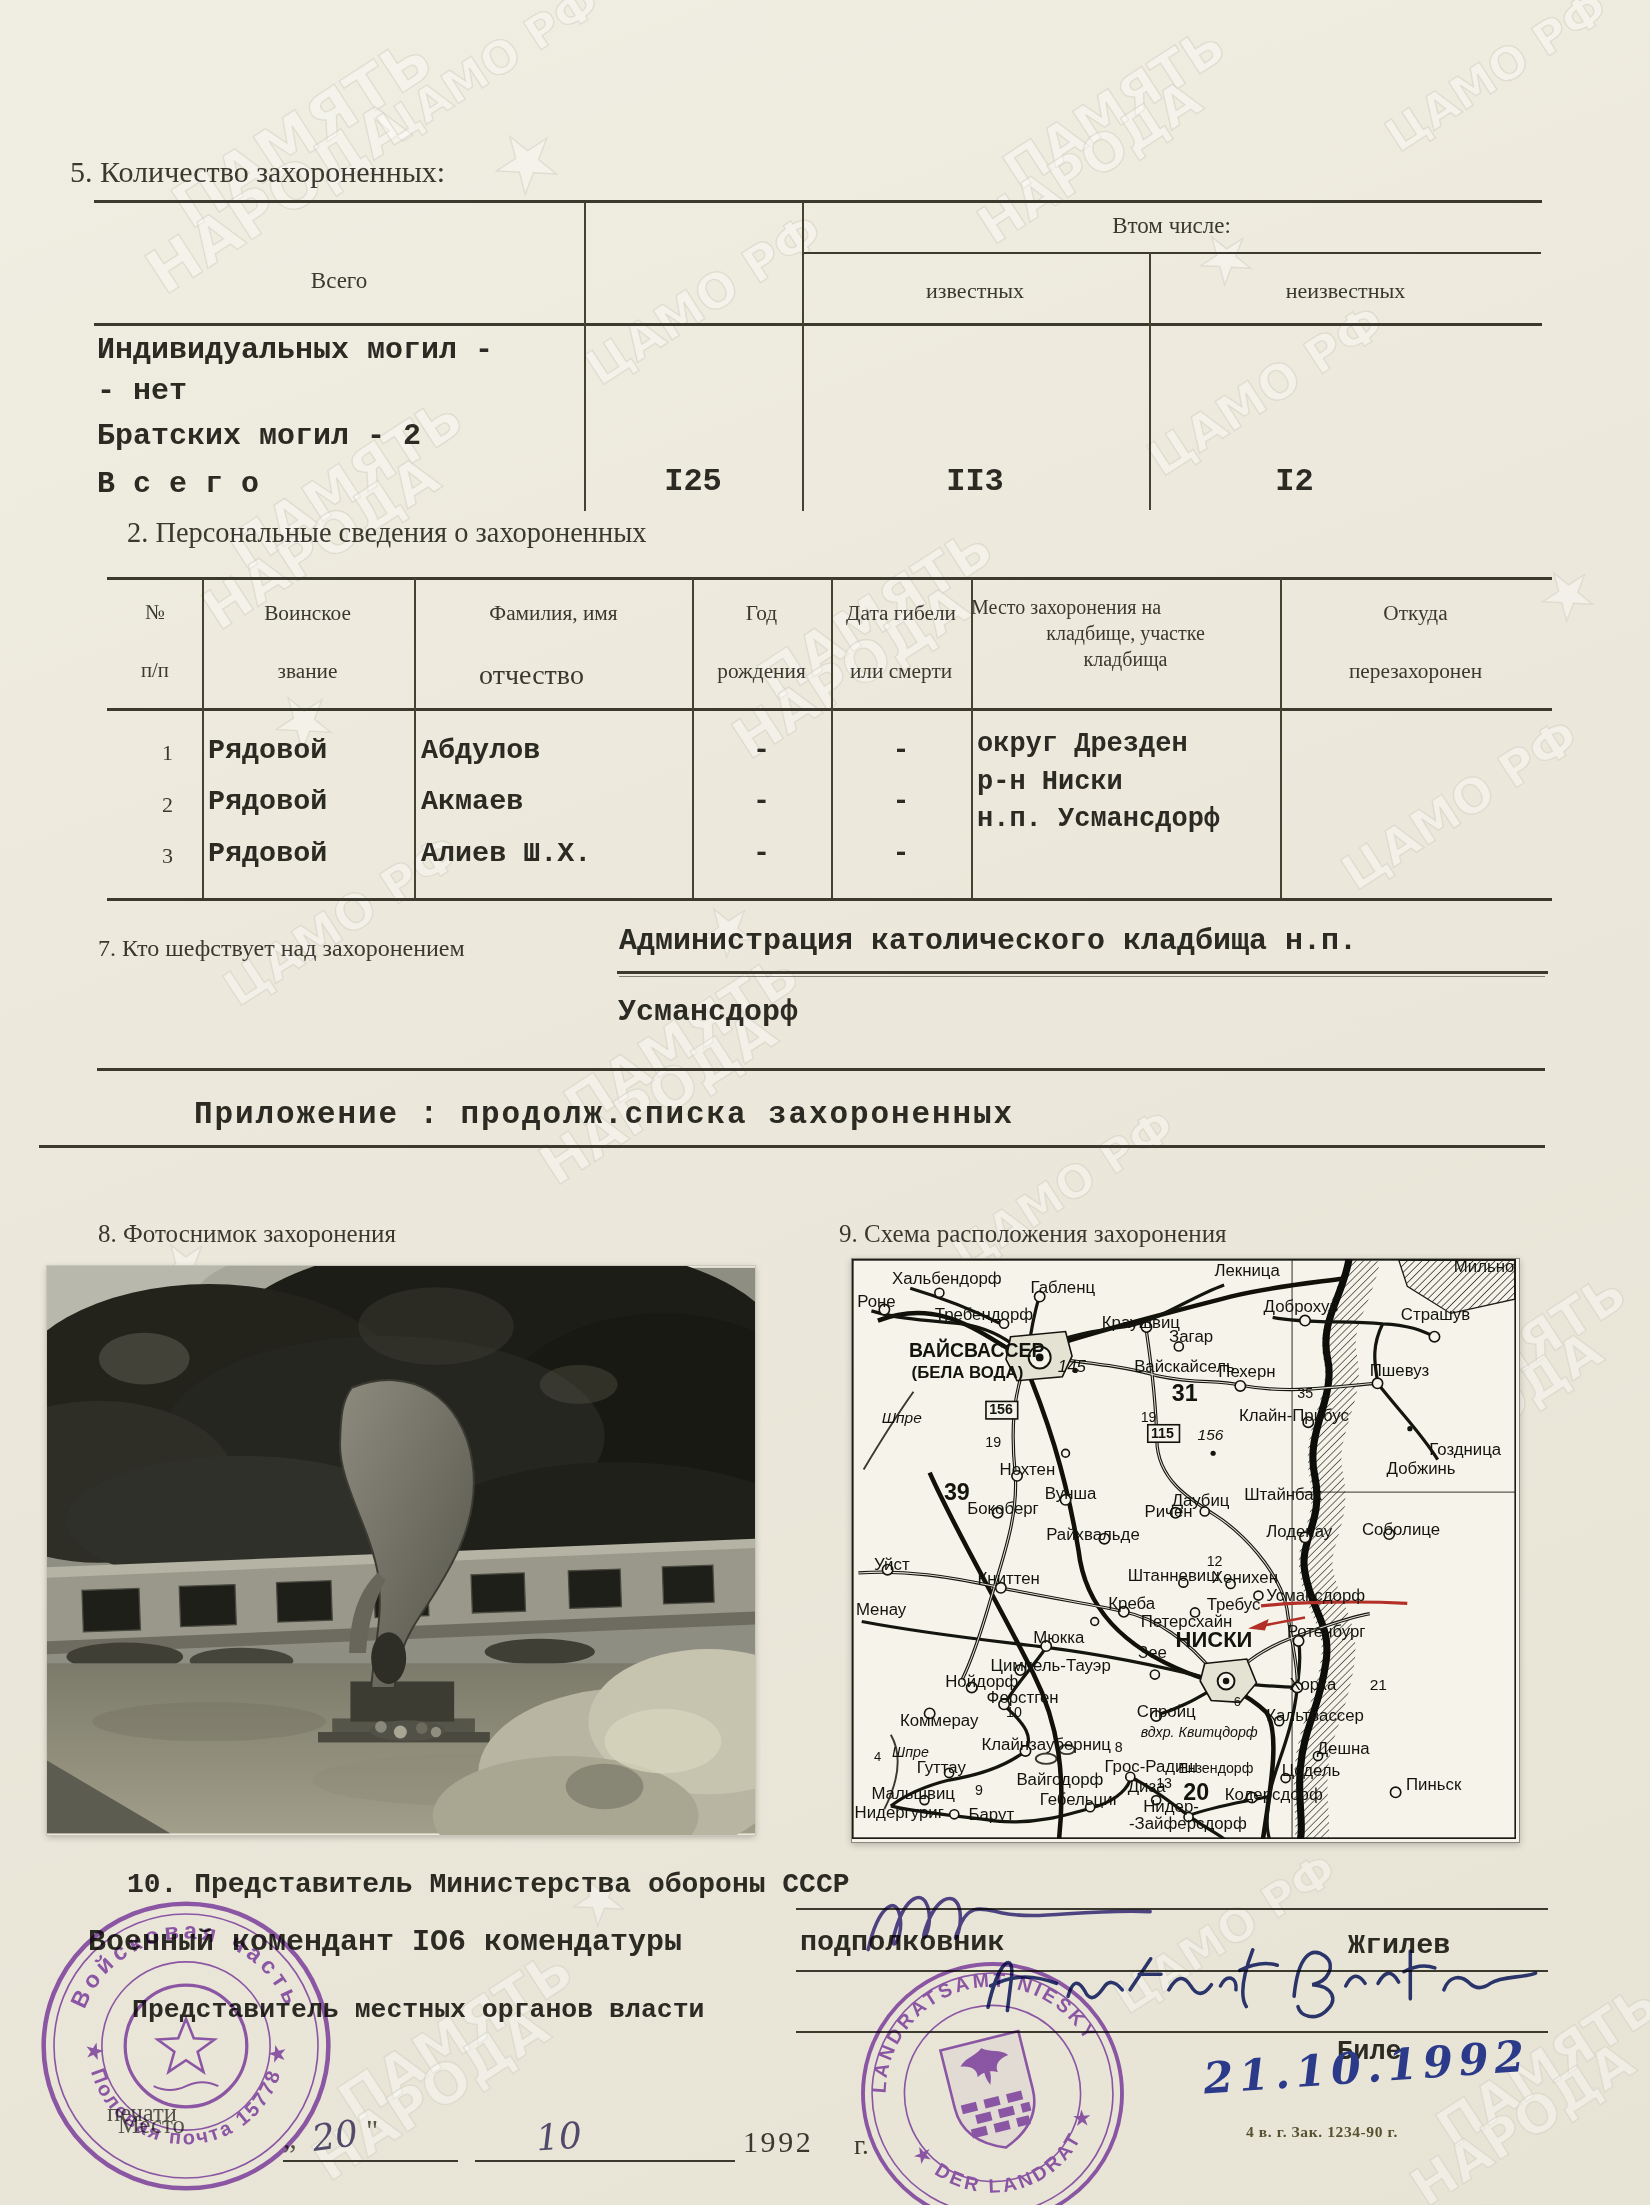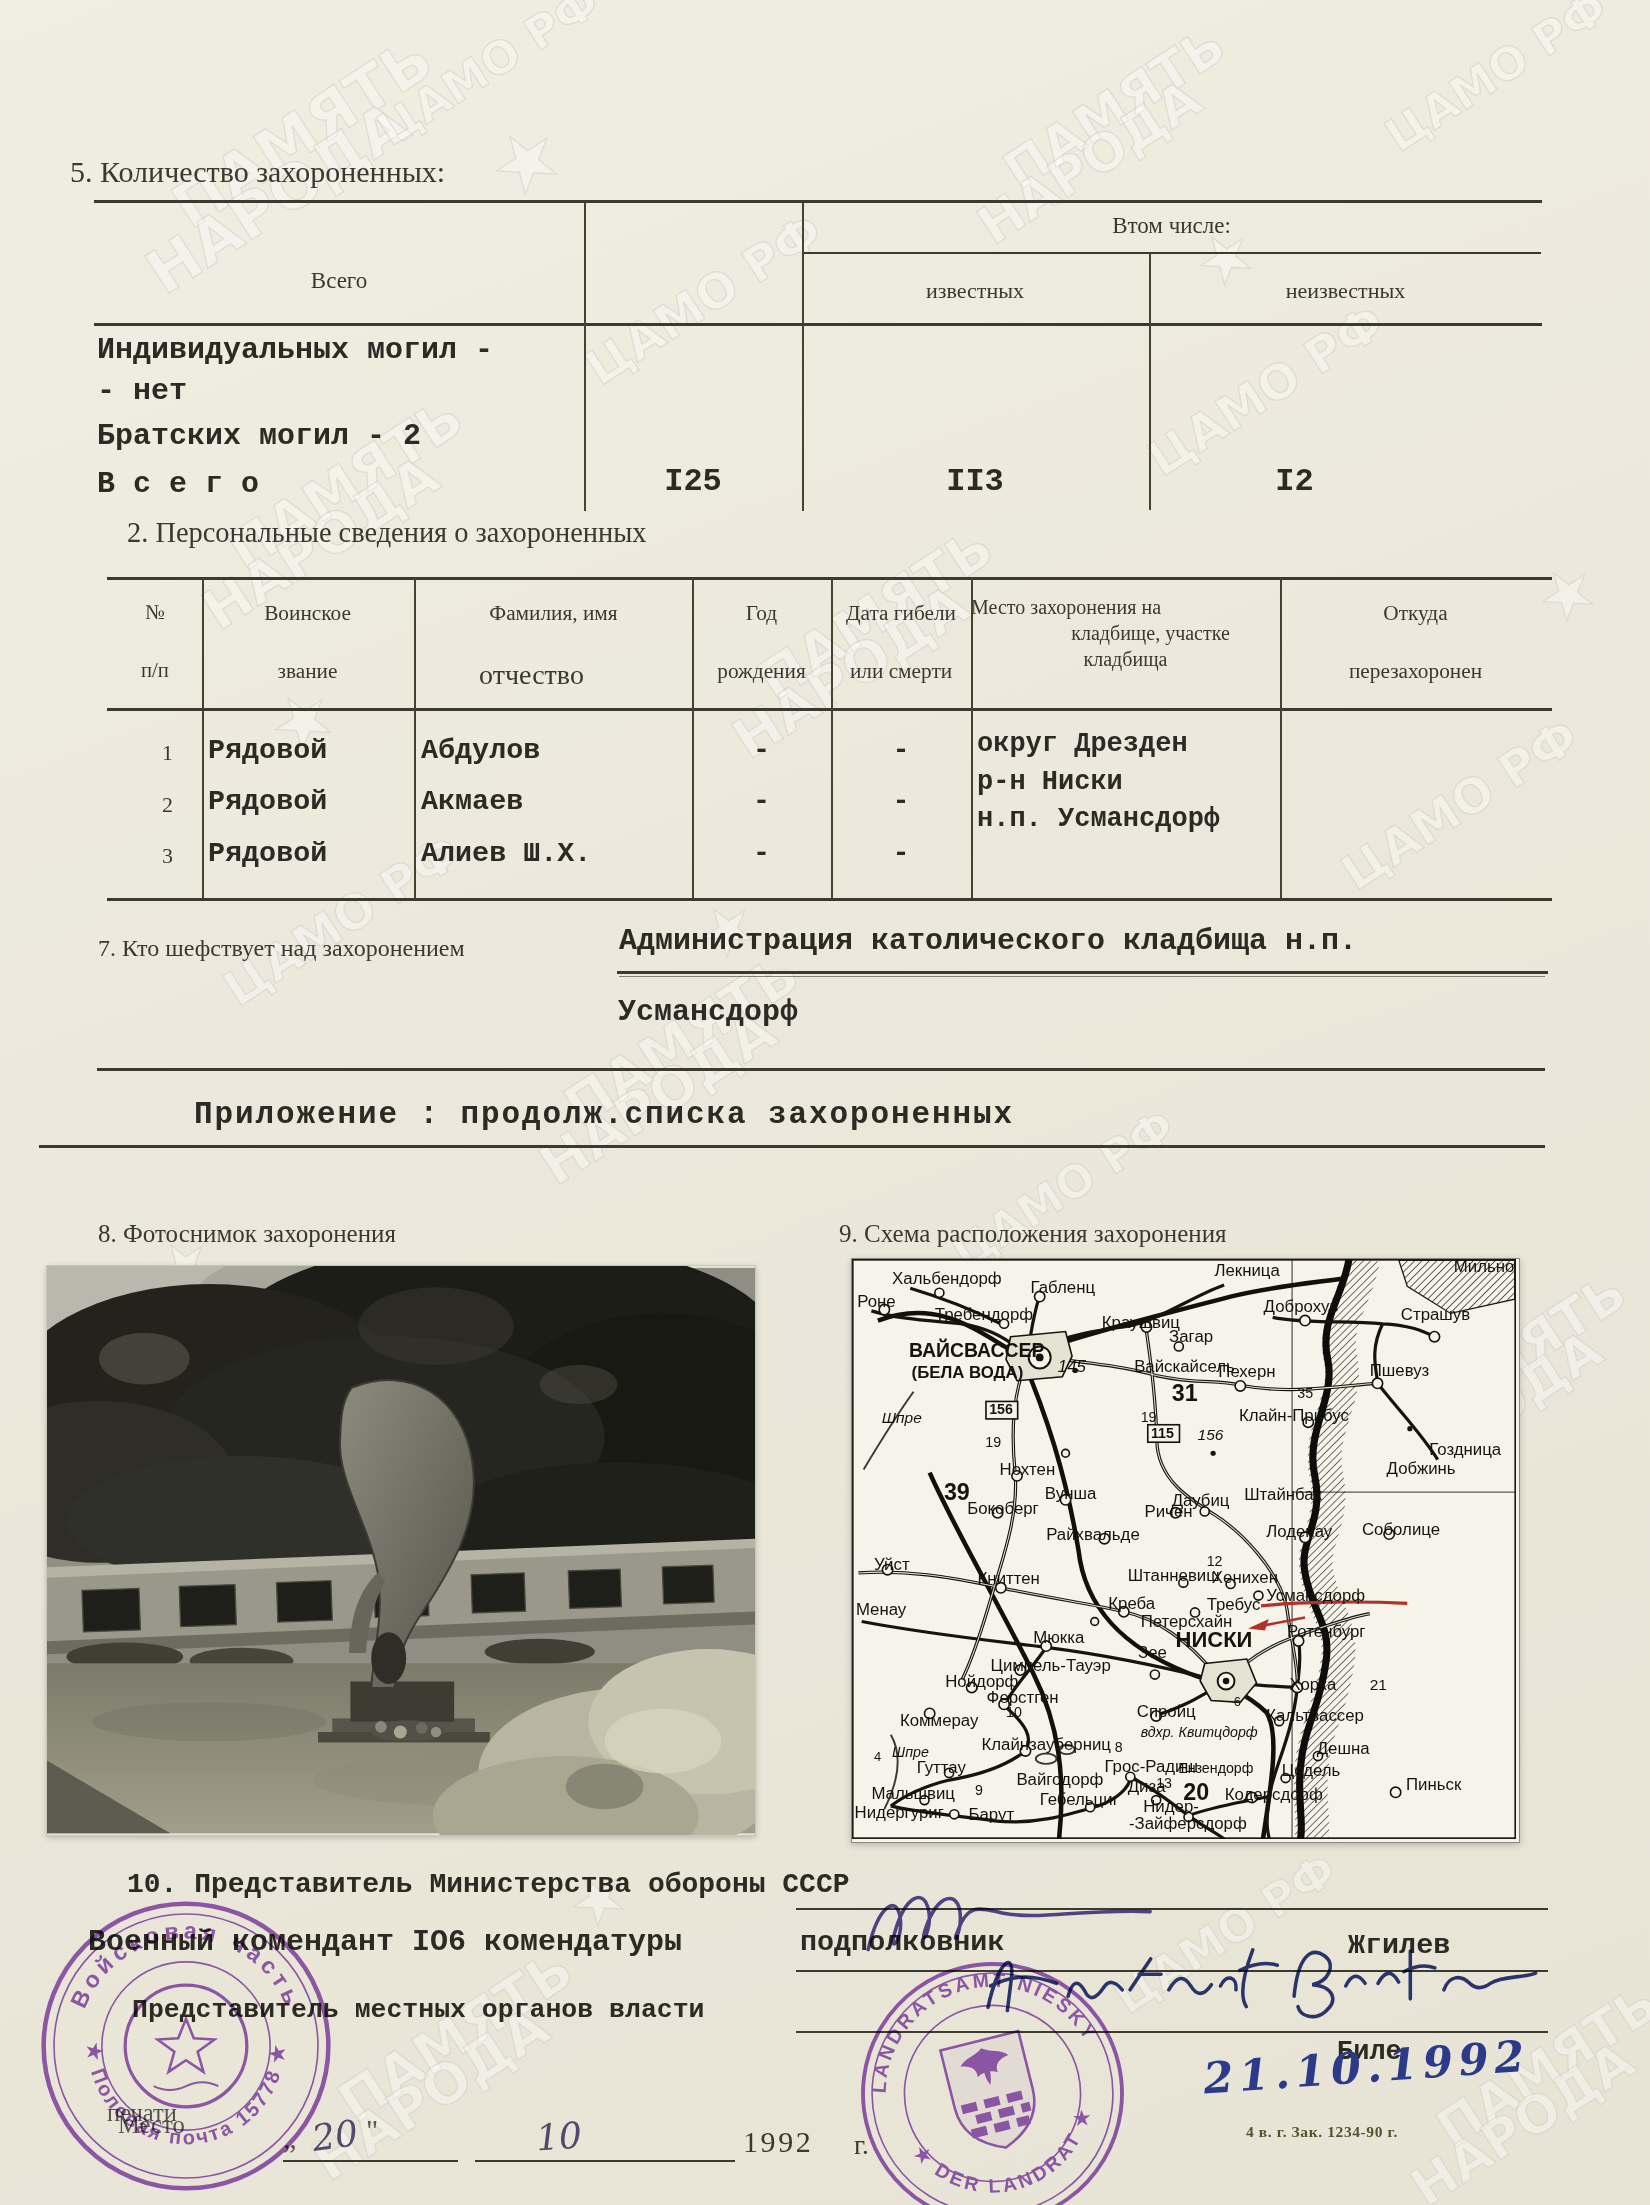--- a/index.html
+++ b/index.html
@@ -101,21 +101,21 @@
   <div class="abs serif z2" style="left:107px;top:659px;width:96px;text-align:center;font-size:20.7px;">п/п</div>
   <div class="abs serif z2" style="left:202px;top:601px;width:211px;text-align:center;font-size:21.3px;">Воинское</div>
   <div class="abs serif z2" style="left:202px;top:659px;width:211px;text-align:center;font-size:21.3px;">звание</div>
   <div class="abs serif z2" style="left:414px;top:601px;width:279px;text-align:center;font-size:21.3px;">Фамилия, имя</div>
   <div class="abs serif z2" style="left:392px;top:659px;width:279px;text-align:center;font-size:28px;">отчество</div>
   <div class="abs serif z2" style="left:692px;top:601px;width:139px;text-align:center;font-size:21.3px;">Год</div>
   <div class="abs serif z2" style="left:692px;top:659px;width:139px;text-align:center;font-size:21.3px;">рождения</div>
   <div class="abs serif z2" style="left:831px;top:601px;width:140px;text-align:center;font-size:21.3px;">Дата гибели</div>
   <div class="abs serif z2" style="left:831px;top:659px;width:140px;text-align:center;font-size:21.3px;">или смерти</div>
   <div class="abs serif z2" style="left:971px;top:596px;width:309px;font-size:20px;">Место захоронения на</div>
-  <div class="abs serif z2" style="left:971px;top:622px;width:309px;text-align:center;font-size:20px;padding-left:25px;">кладбище, участке</div>
+  <div class="abs serif z2" style="left:971px;top:622px;width:309px;text-align:center;font-size:20px;">кладбище, участке</div>
   <div class="abs serif z2" style="left:971px;top:648px;width:309px;text-align:center;font-size:20px;">кладбища</div>
   <div class="abs serif z2" style="left:1280px;top:601px;width:271px;text-align:center;font-size:21.3px;">Откуда</div>
   <div class="abs serif z2" style="left:1280px;top:659px;width:271px;text-align:center;font-size:21.3px;">перезахоронен</div>
 
   <div class="abs serif z2" style="left:162px;top:740px;font-size:22px;">1</div>
   <div class="abs tw z2" style="left:208px;top:734px;font-size:28.4px;">Рядовой</div>
   <div class="abs tw z2" style="left:421px;top:734px;font-size:28.4px;">Абдулов</div>
   <div class="abs tw z2" style="left:692px;top:734px;width:139px;text-align:center;font-size:28.4px;">-</div>
   <div class="abs tw z2" style="left:831px;top:734px;width:140px;text-align:center;font-size:28.4px;">-</div>
 

